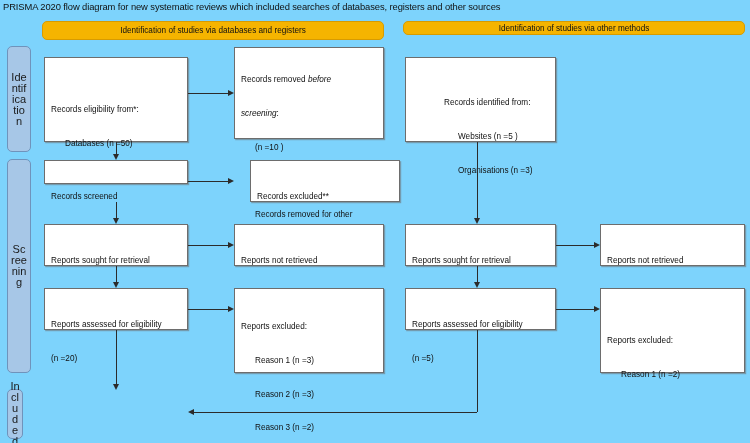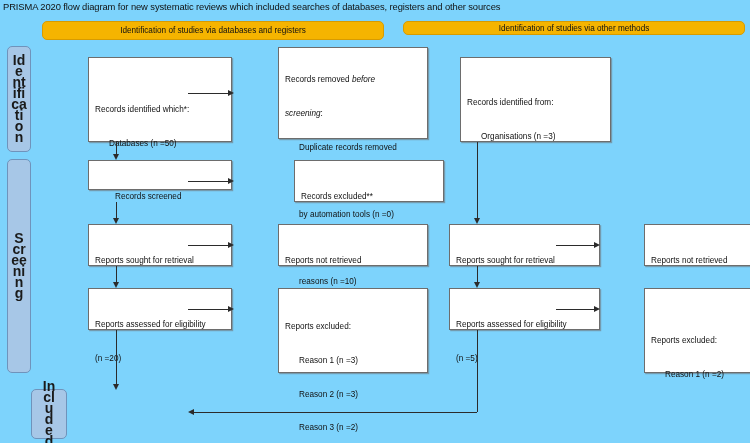--- a/index.html
+++ b/index.html
@@ -43,39 +43,38 @@
   .stage {
     position: absolute;
     background: #a7c7e7;
     border: 1px solid #6f93bb;
     border-radius: 5px;
     box-sizing: border-box;
     display: flex;
     align-items: center;
     justify-content: center;
     text-align: center;
-    font-size: 14px;
-    font-weight: bold;
+    font-size: 11px;
+    font-weight: normal;
     color: #1a1a1a;
     line-height: 11px;
     word-break: break-all;
     padding: 2px 1px;
   }
   .stage span { display: block; width: 16px; }
   .box {
     position: absolute;
     background: #ffffff;
     border: 1px solid #6d6d6d;
     box-sizing: border-box;
     box-shadow: 1.2px 1.2px 0 rgba(110,110,110,0.55);
     font-size: 8.2px;
     line-height: 11.2px;
     color: #111111;
     padding: 0;
-    margin-left: 44px;
   }
   .box .inner {
     padding: 0 6px;
     white-space: pre-wrap;
   }
   .indent { padding-left: 14px; display: block; }
   .ital { font-style: italic; }
   
   .hline {
     position: absolute;
@@ -122,51 +121,51 @@
   <div class="banner" style="left:403px; top:21px; width:342px; height:14px;">
     <span>Identification of studies via other methods</span>
   </div>
 
   <div class="stage" style="left:7px; top:46px; width:24px; height:106px;">
     <span>Identification</span>
   </div>
   <div class="stage" style="left:7px; top:159px; width:24px; height:214px;">
     <span>Screening</span>
   </div>
-  <div class="stage" style="left:7px; top:389px; width:36px; height:50px;margin-left:24px;">
+  <div class="stage" style="left:7px; top:389px; width:16px; height:50px;">
     <span>Included</span>
   </div>
 
   <div class="box" style="left:44px; top:57px; width:144px; height:85px;">
     <div class="inner" style="padding-top:24px;">
-      <div>Records identified which*:</div>
+      <div>Records eligibility from*:</div>
       <div class="indent">Databases (n =50)</div>
     </div>
   </div>
 
   <div class="box" style="left:234px; top:47px; width:150px; height:92px;">
     <div class="inner" style="padding-top:4px;">
       <div><span>Records removed </span><span class="ital">before</span></div>
       <div><span class="ital">screening</span><span>:</span></div>
-      <div class="indent">Duplicate records removed</div>
       <div class="indent">(n =10 )</div>
       <div class="indent">by automation tools (n =0)</div>
       <div class="indent">Records removed for other</div>
       <div class="indent">reasons (n =10)</div>
     </div>
   </div>
 
-  <div class="box" style="left:416px; top:57px; width:151px; height:85px;">
+  <div class="box" style="left:405px; top:57px; width:151px; height:85px;padding-left:32px;">
     <div class="inner" style="padding-top:17px;">
       <div>Records identified from:</div>
+      <div class="indent">Websites (n =5 )</div>
       <div class="indent">Organisations (n =3)</div>
     </div>
   </div>
 
-  <div class="box" style="left:44px; top:160px; width:144px; height:30px;padding-left:20px;">
+  <div class="box" style="left:44px; top:160px; width:144px; height:24px;">
     <div class="inner" style="padding-top:8px;">
       <div>Records screened</div>
       <div>(n =30)</div>
     </div>
   </div>
 
   <div class="box" style="left:250px; top:160px; width:150px; height:42px;">
     <div class="inner" style="padding-top:8px;">
       <div>Records excluded**</div>
       <div>(n =10)</div>

